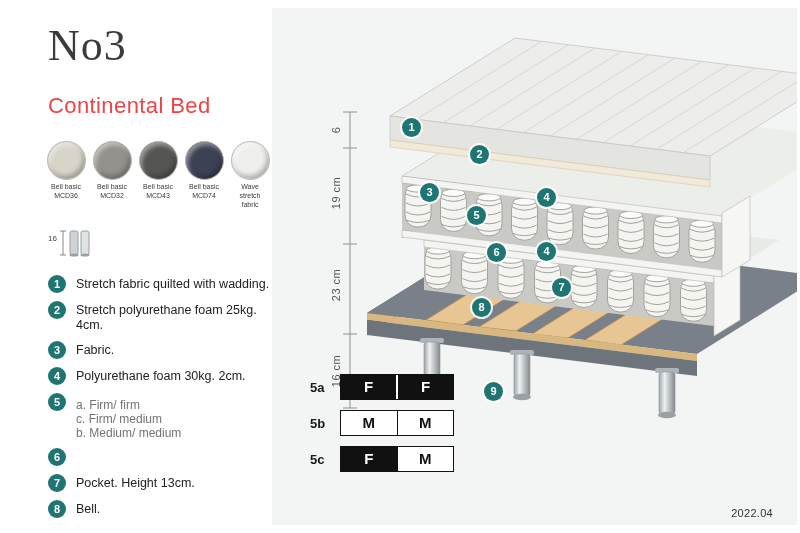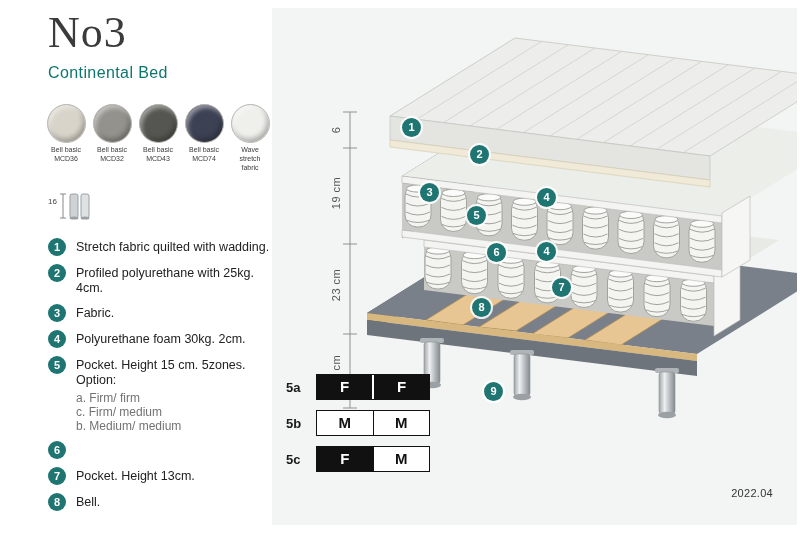--- a/index.html
+++ b/index.html
@@ -1,24 +1,24 @@
 <!DOCTYPE html>
 <html><head>
 <meta charset="utf-8">
 <style>
   html,body{margin:0;padding:0;background:#fff;}
   body{width:800px;height:533px;position:relative;overflow:hidden;
        font-family:"Liberation Sans",sans-serif;color:#222;}
 
   
   .left{position:absolute;left:0;top:0;width:272px;height:533px;background:#fff;
-        padding:11px 0 0 48px;box-sizing:border-box;}
+        padding:24px 0 0 48px;box-sizing:border-box;}
   .title{font-family:"Liberation Serif",serif;font-weight:400;font-size:44px;
          line-height:1;color:#3b3b3b;letter-spacing:1px;margin:0;}
-  .subtitle{font-size:16px;color:#0f766e;letter-spacing:.4px;margin-top:9px;}
+  .subtitle{font-size:22px;color:#ef4444;letter-spacing:.4px;margin-top:25px;}
 
   .swatches{display:flex;gap:6px;margin-top:22px;margin-left:-2px;}
   .swatch{width:40px;display:flex;flex-direction:column;align-items:center;}
   .swatch-circle{width:37px;height:37px;border-radius:50%;border:1px solid #b9b7b2;
         box-shadow:inset 2px 3px 4px rgba(255,255,255,.45), inset -2px -3px 5px rgba(0,0,0,.28);}
   .swatch-label{font-size:7px;line-height:1.25;text-align:center;color:#3a3a3a;margin-top:3px;}
 
   .leg-icon{display:flex;align-items:flex-start;gap:3px;margin-top:16px;height:34px;}
   .leg-num{font-size:8px;color:#444;line-height:1;padding-top:10px;}
 
@@ -36,30 +36,30 @@
 
   .dim-label{position:absolute;width:44px;text-align:center;transform:rotate(-90deg);
         font-size:11px;color:#555;letter-spacing:.5px;line-height:14px;}
 
   .callout{position:absolute;width:19px;height:19px;border-radius:50%;color:#fff;
         font-size:11px;font-weight:bold;text-align:center;line-height:19px;
         box-shadow:0 0 0 2px rgba(255,255,255,.85);}
 
   .firm-table{position:absolute;left:14px;top:366px;}
   .firm-row{display:flex;align-items:center;gap:4px;margin-bottom:10px;}
-  .firm-label{display:inline-block;width:26px;font-size:13px;font-weight:bold;color:#1a1a1a;}
+  .firm-label{display:inline-block;width:26px;font-size:13px;font-weight:bold;color:#1a1a1a;margin-left:24px;}
   .firm-box{width:114px;height:26px;border:1.5px solid #111;box-sizing:border-box;display:flex;background:#fff;}
   .firm-cell{flex:1;text-align:center;font-size:15px;font-weight:bold;line-height:23px;}
   .cell-firm{background:#111;color:#fff;}
   .cell-medium{background:#fff;color:#111;}
   .r0 .firm-cell:first-child{border-right:2px solid #fff;}
   .r1 .firm-cell:first-child{border-right:1.5px solid #111;}
   .r2 .firm-cell:first-child{border-right:1.5px solid #111;}
 
-  .version{position:absolute;right:24px;bottom:26px;font-size:11px;color:#333;letter-spacing:.3px;}
+  .version{position:absolute;right:24px;bottom:6px;font-size:11px;color:#333;letter-spacing:.3px;}
 </style>
 </head>
 <body>
 
 <div class="left">
   <h1 class="title">No3</h1>
   <div class="subtitle">Continental Bed</div>
 
   <div class="swatches">
     <div class="swatch">
@@ -97,34 +97,33 @@
     </svg>
   </div>
 
   <div class="legend">
     <div class="legend-item">
       <span class="legend-num acc" style="background: rgb(31, 117, 114);">1</span>
       <span class="legend-text">Stretch fabric quilted with wadding.</span>
     </div>
     <div class="legend-item">
       <span class="legend-num acc" style="background: rgb(31, 117, 114);">2</span>
-      <span class="legend-text">Profiled polyurethane with 25kg. 4cm.</span>
+      <span class="legend-text">Stretch polyurethane foam 25kg. 4cm.</span>
     </div>
     <div class="legend-item">
       <span class="legend-num acc" style="background: rgb(31, 117, 114);">3</span>
       <span class="legend-text">Fabric.</span>
     </div>
     <div class="legend-item">
       <span class="legend-num acc" style="background: rgb(31, 117, 114);">4</span>
       <span class="legend-text">Polyurethane foam 30kg. 2cm.</span>
     </div>
     <div class="legend-item">
       <span class="legend-num acc" style="background: rgb(31, 117, 114);">5</span>
       <span class="legend-text">
-        <span>Pocket. Height 15 cm. 5zones. Option:</span>
         <span class="legend-options" style="display:block">
           <span class="legend-option" style="display:block">a. Firm/ firm</span>
           <span class="legend-option" style="display:block">c. Firm/ medium</span>
           <span class="legend-option" style="display:block">b. Medium/ medium</span>
         </span>
       </span>
     </div>
     <div class="legend-item">
       <span class="legend-num acc" style="background: rgb(31, 117, 114);">6</span>
     </div>

